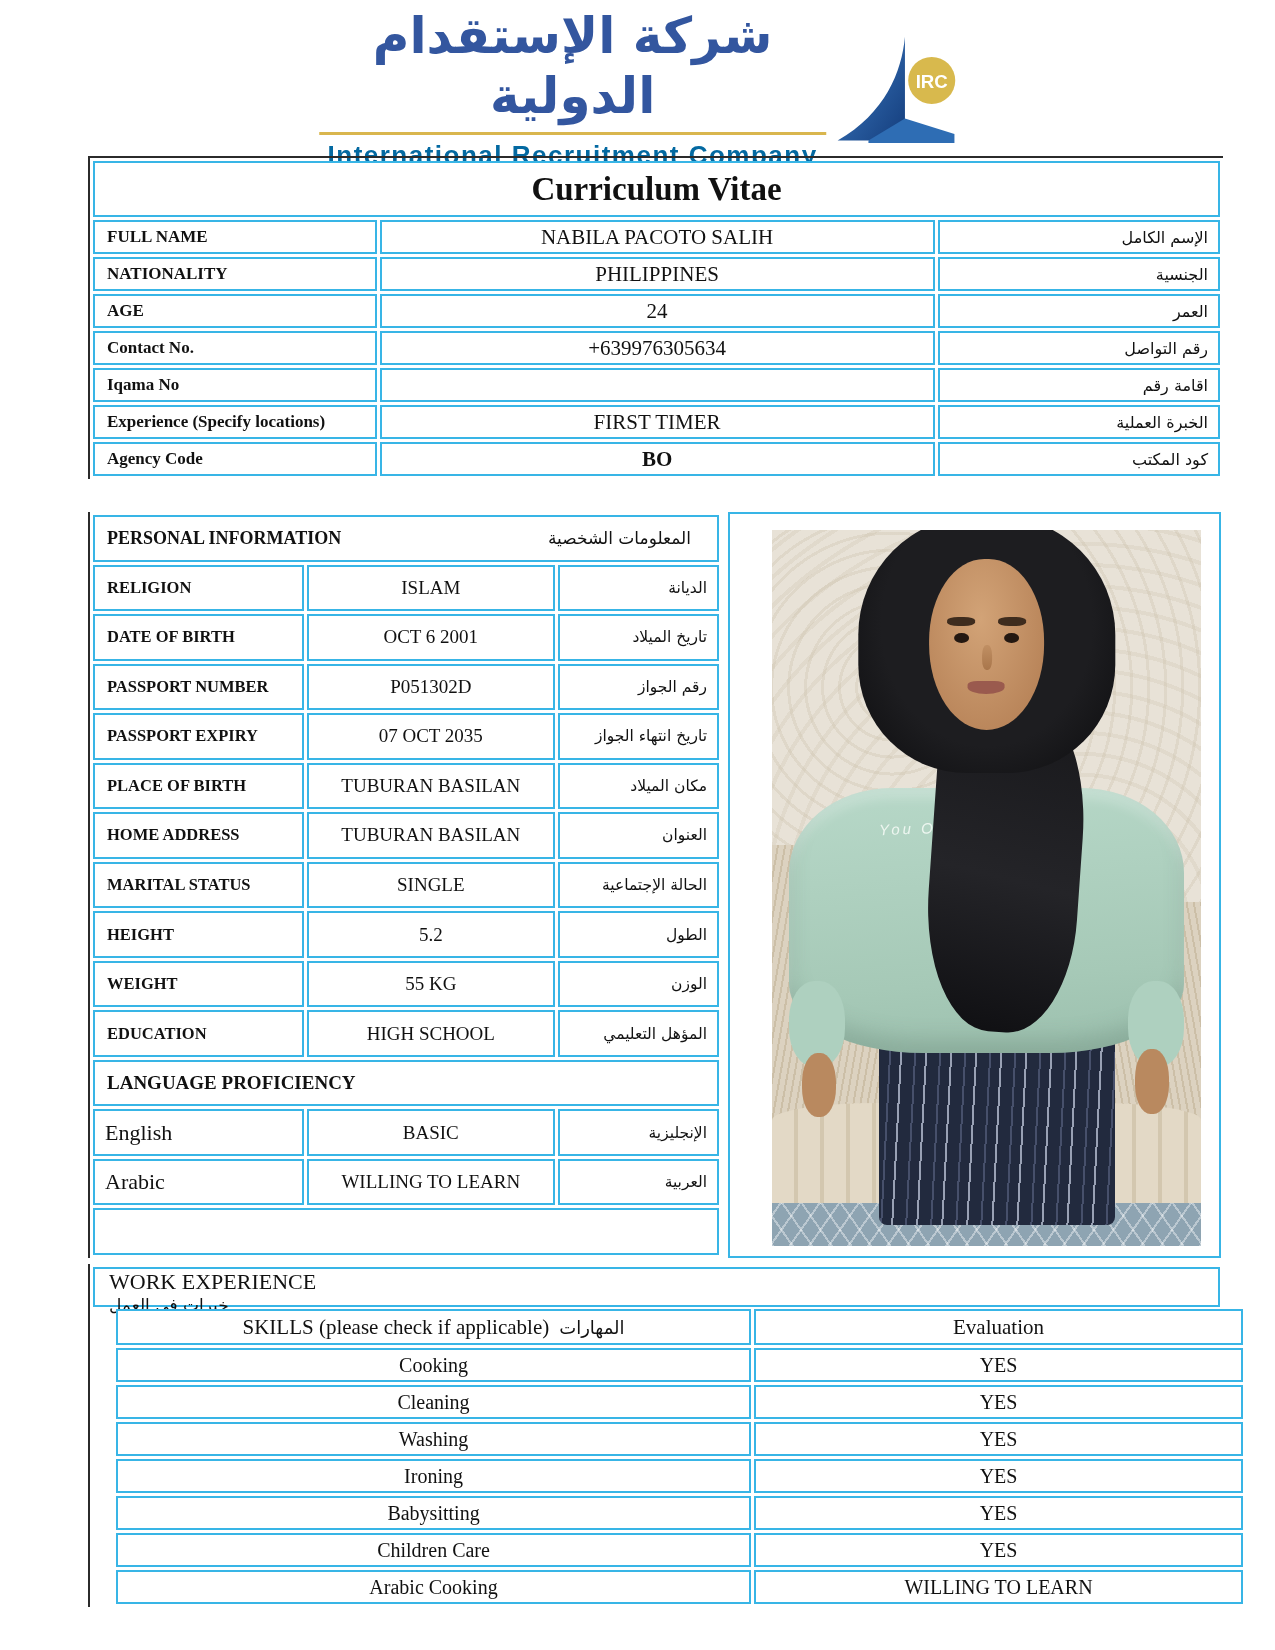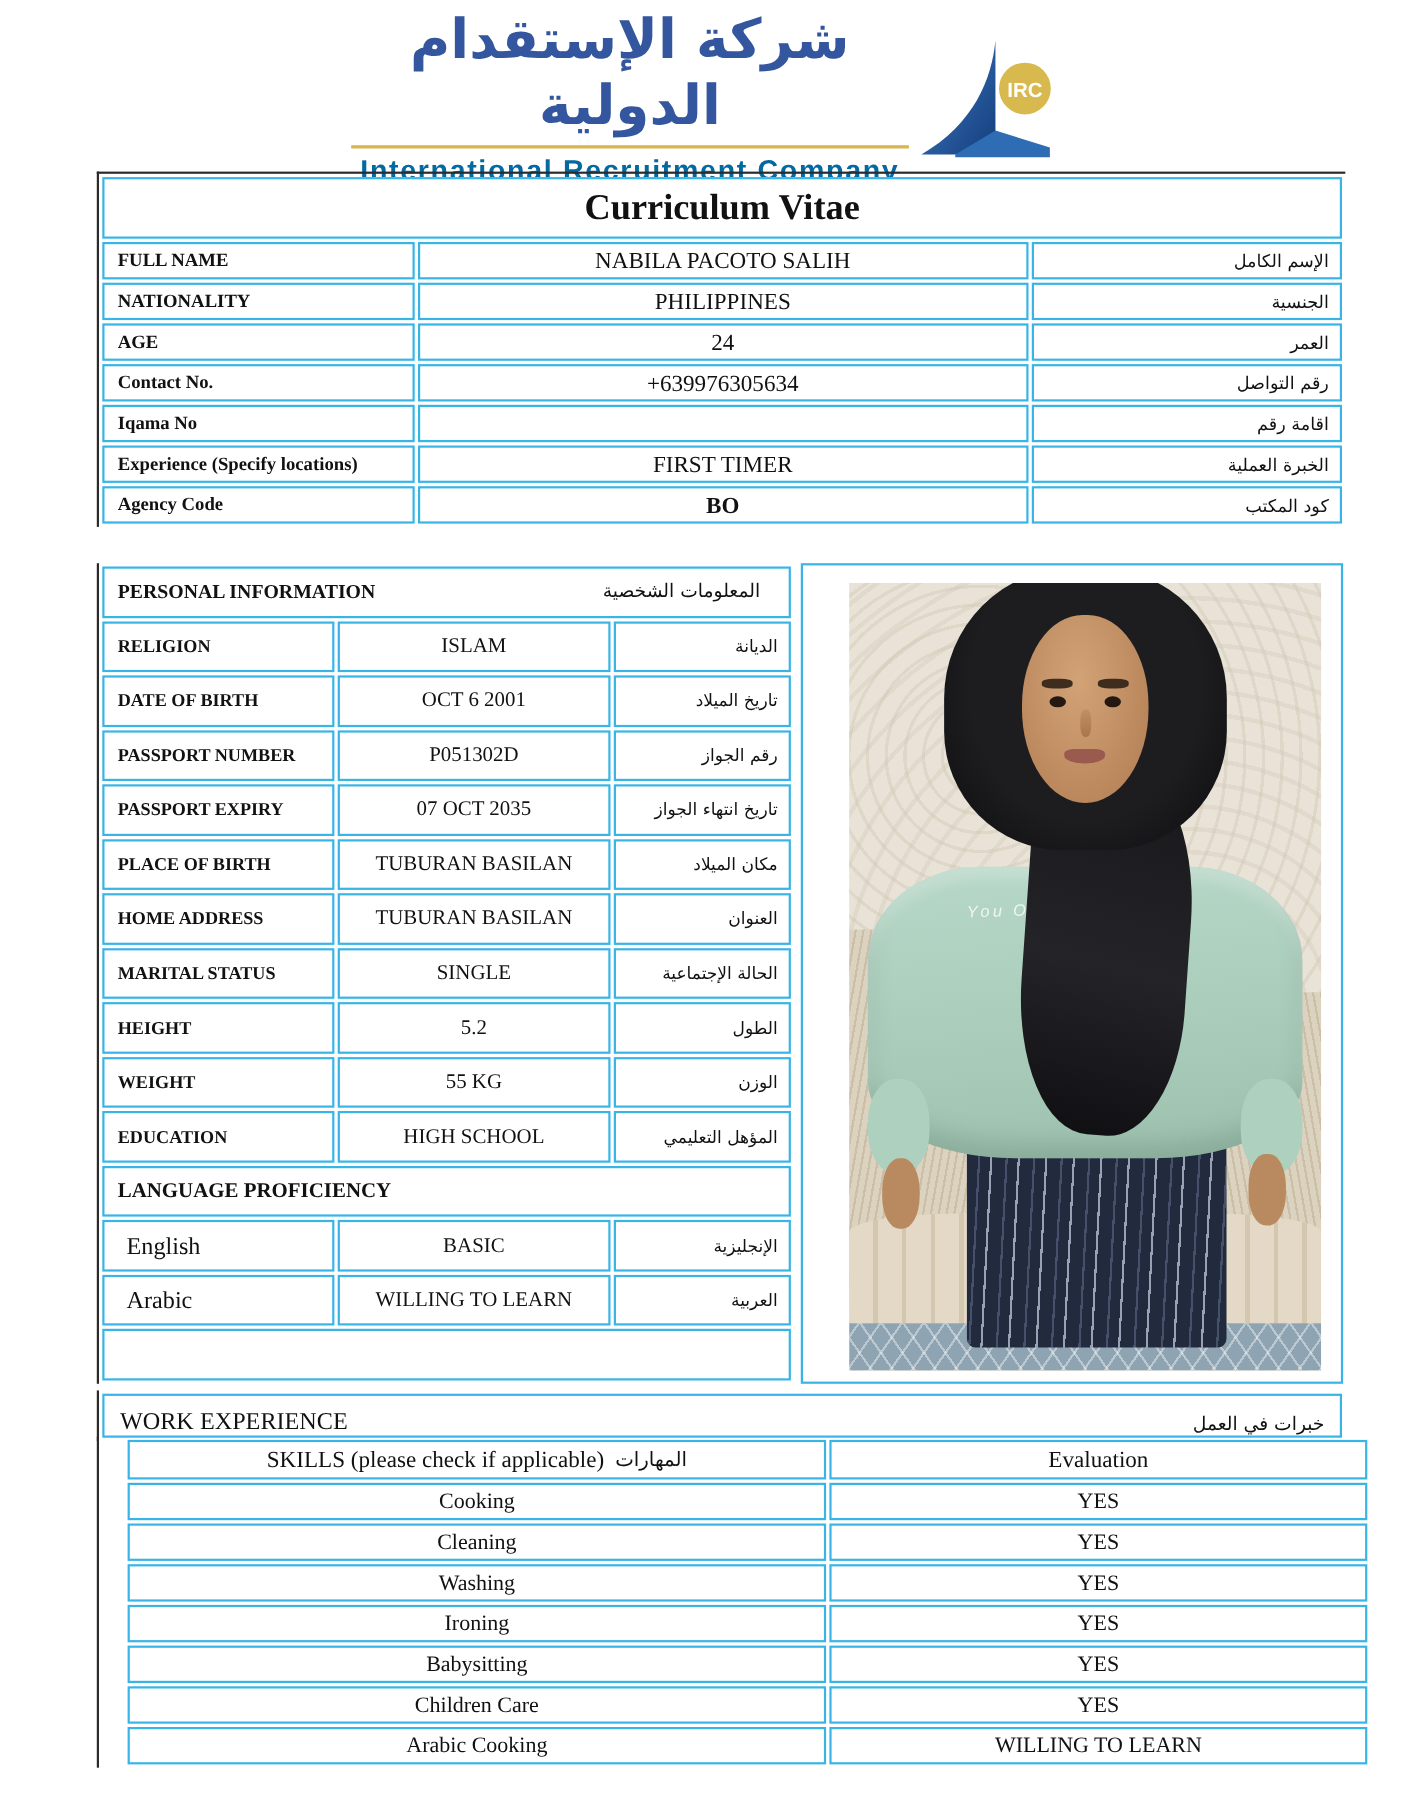--- a/index.html
+++ b/index.html
@@ -40,21 +40,21 @@
   #section2{top:512px;height:746px;display:flex;align-items:stretch;}
   table.pi{width:634px;height:746px;}
   table.pi td.lbl{font-size:16.5px;}
   table.pi td.val{font-size:19px;}
   table.pi td.ar{font-size:15.5px;padding-left:26px;}
   table.pi tr{height:38px;}
   tr.pi-header{height:34px;}
   td.section-header{font-weight:bold;font-size:18px;padding:0 12px;}
   .split{display:flex;justify-content:space-between;align-items:center;}
   tr.lang-row{height:40px;}
-  td.lang-lbl{font-size:22px;padding:0 20px;}
+  td.lang-lbl{font-size:22px;padding:0 10px;}
   tr.filler-row{height:auto;}
   
   .photo-cell{flex:1;margin-left:6px;border:2px solid var(--grid);
     padding:16px 18px 10px 42px;box-sizing:border-box;background:#fff;}
   .photo{position:relative;width:100%;height:100%;overflow:hidden;
     background-color:#e8e2d7;
     background-image:
       repeating-radial-gradient(circle at 28% 22%, rgba(201,190,168,.30) 0 3px, transparent 3px 17px),
       repeating-radial-gradient(circle at 72% 55%, rgba(201,190,168,.24) 0 4px, transparent 4px 21px);}
   .photo *{position:absolute;}
@@ -92,21 +92,21 @@
   .eye{width:13%;height:6%;background:#241811;border-radius:50%;top:43%;}
   .eye.l{left:22%;} .eye.r{right:22%;}
   .nose{left:46%;top:50%;width:9%;height:15%;background:linear-gradient(#c08f63,#a9764b);border-radius:40%;}
   .mouth{left:50%;transform:translateX(-50%);top:71%;width:32%;height:8%;
     background:#9a5a4e;border-radius:30% 30% 55% 55%;}
   .ph-shirt-text{left:25%;top:40.5%;z-index:5;color:#edf6f0;font-style:italic;
     font-family:"Liberation Sans",sans-serif;font-size:15px;letter-spacing:3px;transform:rotate(-2deg);}
   
   #we-band{top:1264px;}
   .we-inner{border:2px solid var(--grid);height:36px;margin:3px;
-    display:flex;align-items:flex-end;justify-content:space-between;padding:0 14px;}
+    display:flex;align-items:flex-start;justify-content:space-between;padding:0 14px;flex-direction:column;}
   .we-en{font-size:22px;}
   .we-ar{font-size:17px;}
   
   #skills{top:1306px;padding-left:23px;}
   #skills tr{height:34px;}
   #skills tr.sk-header{height:36px;}
   td.sk-cell{font-size:20px;text-align:center;}
   td.sk-head{font-size:21px;text-align:center;}
   .sk-head-left{display:inline-flex;gap:10px;align-items:center;justify-content:center;}
 </style>

